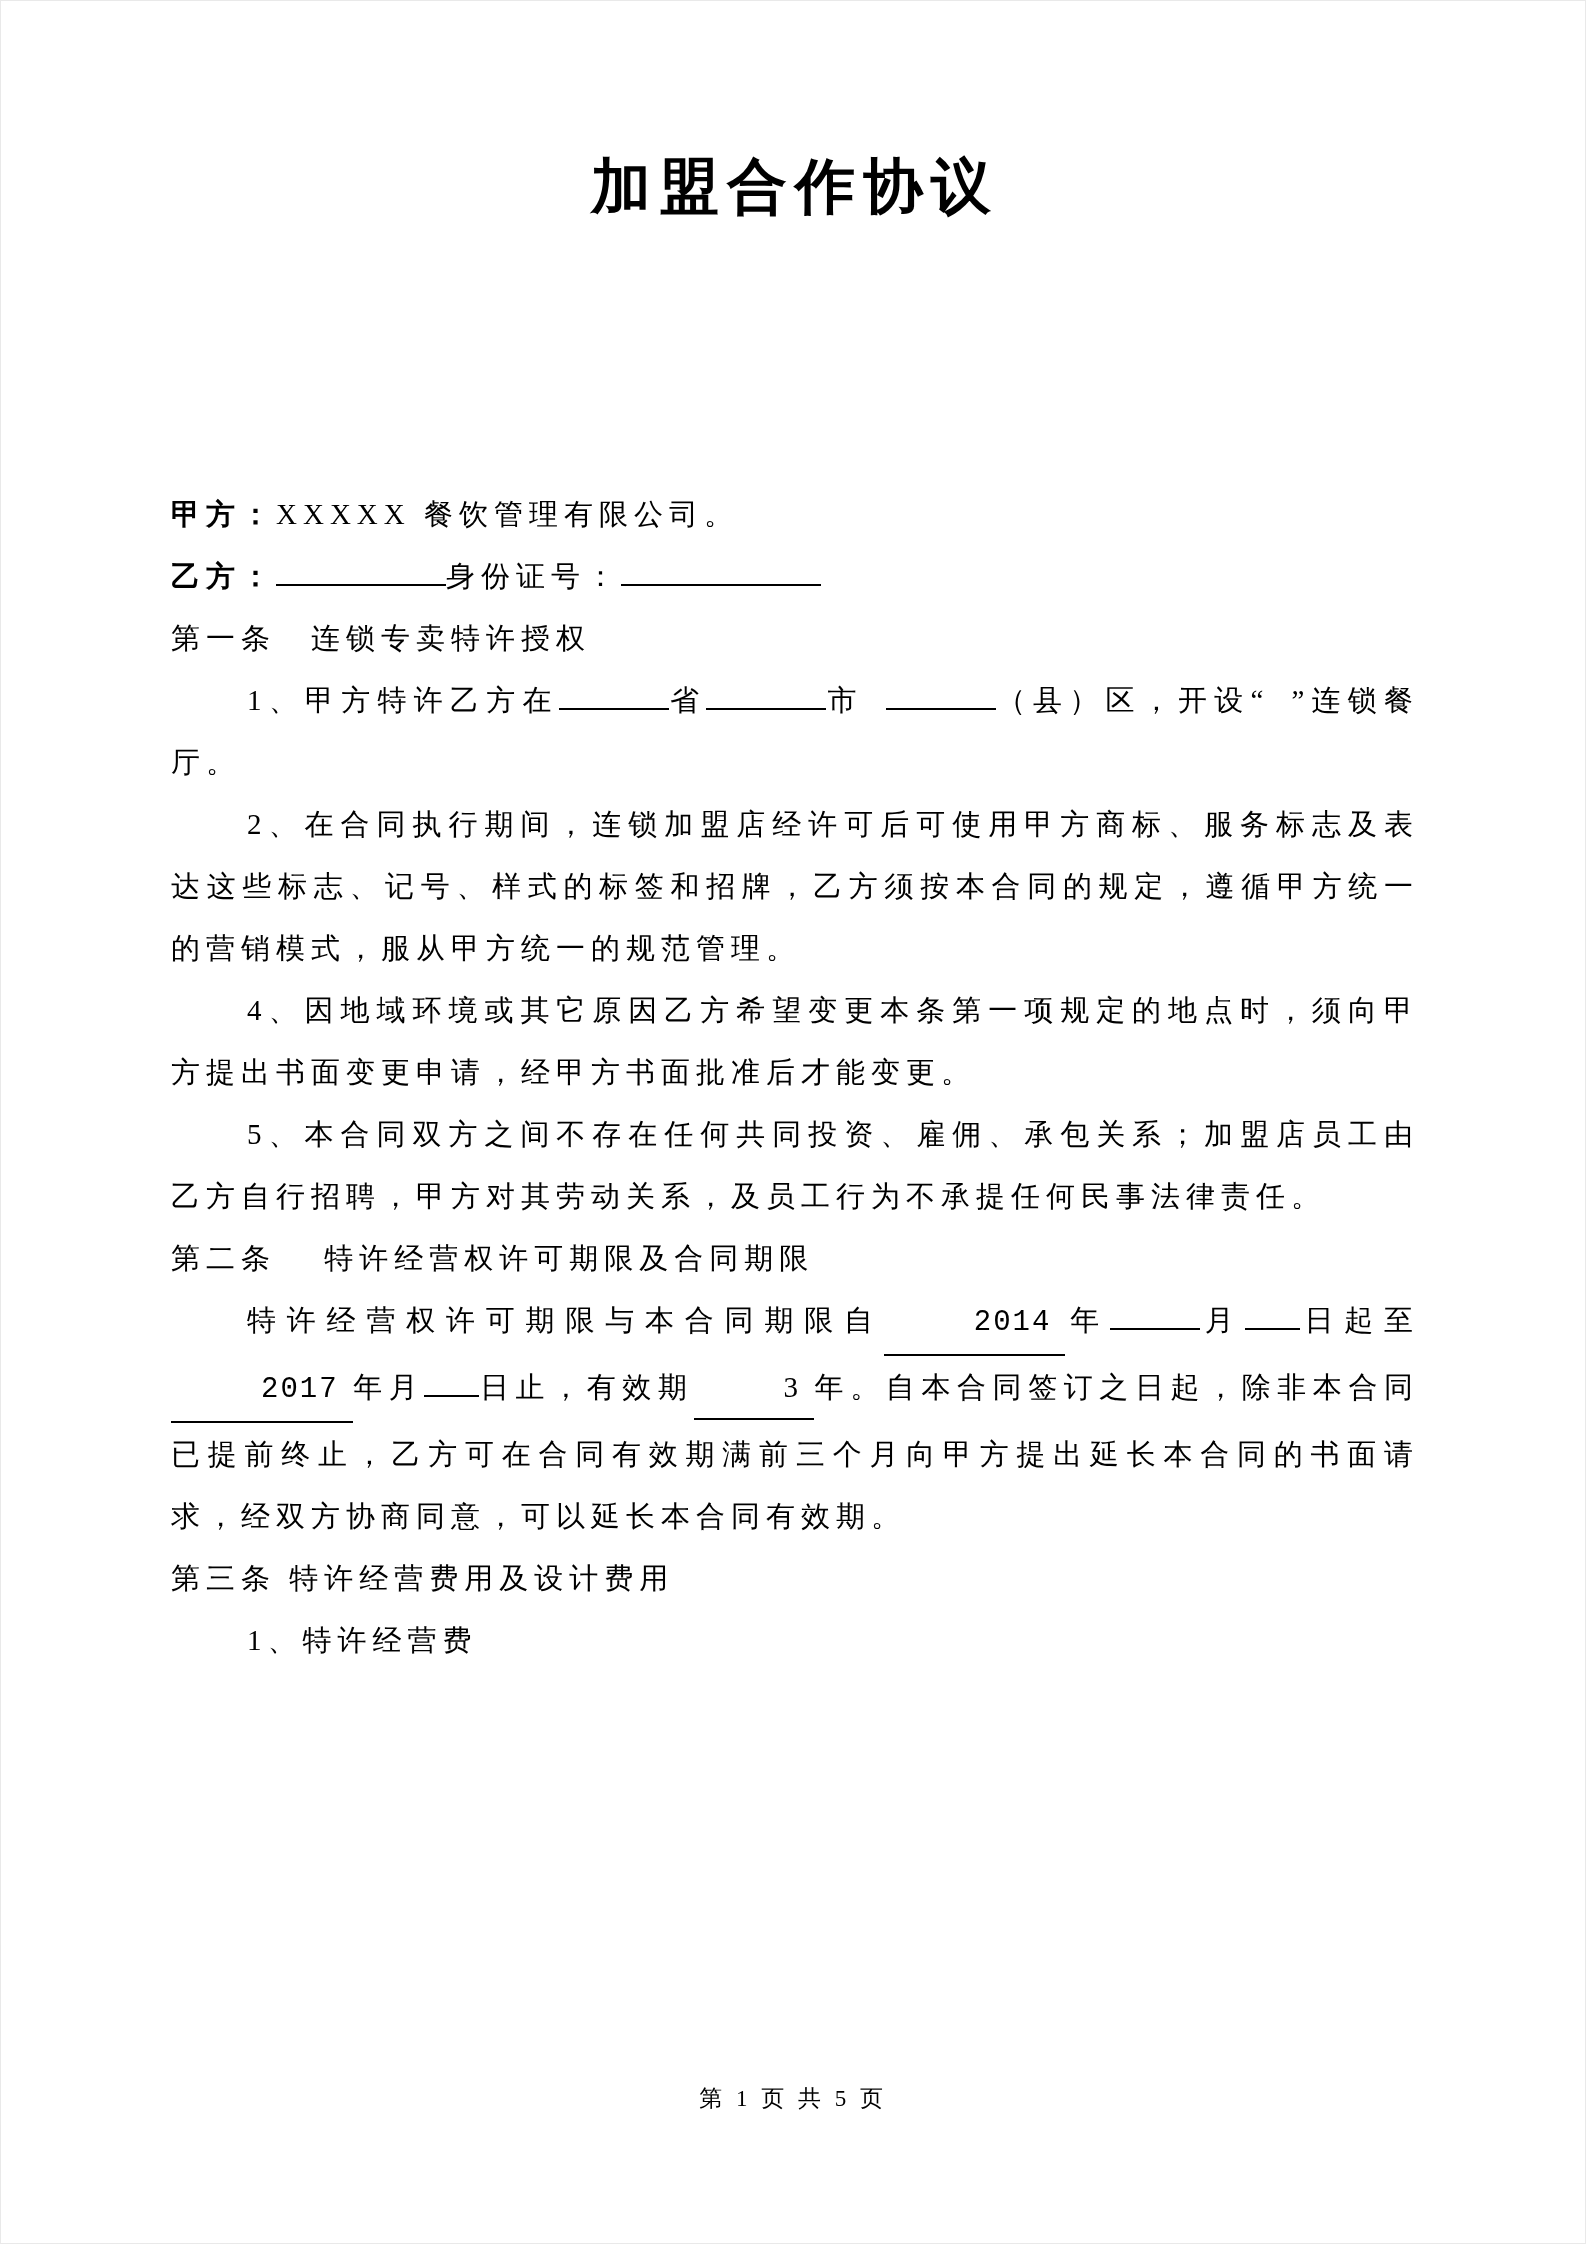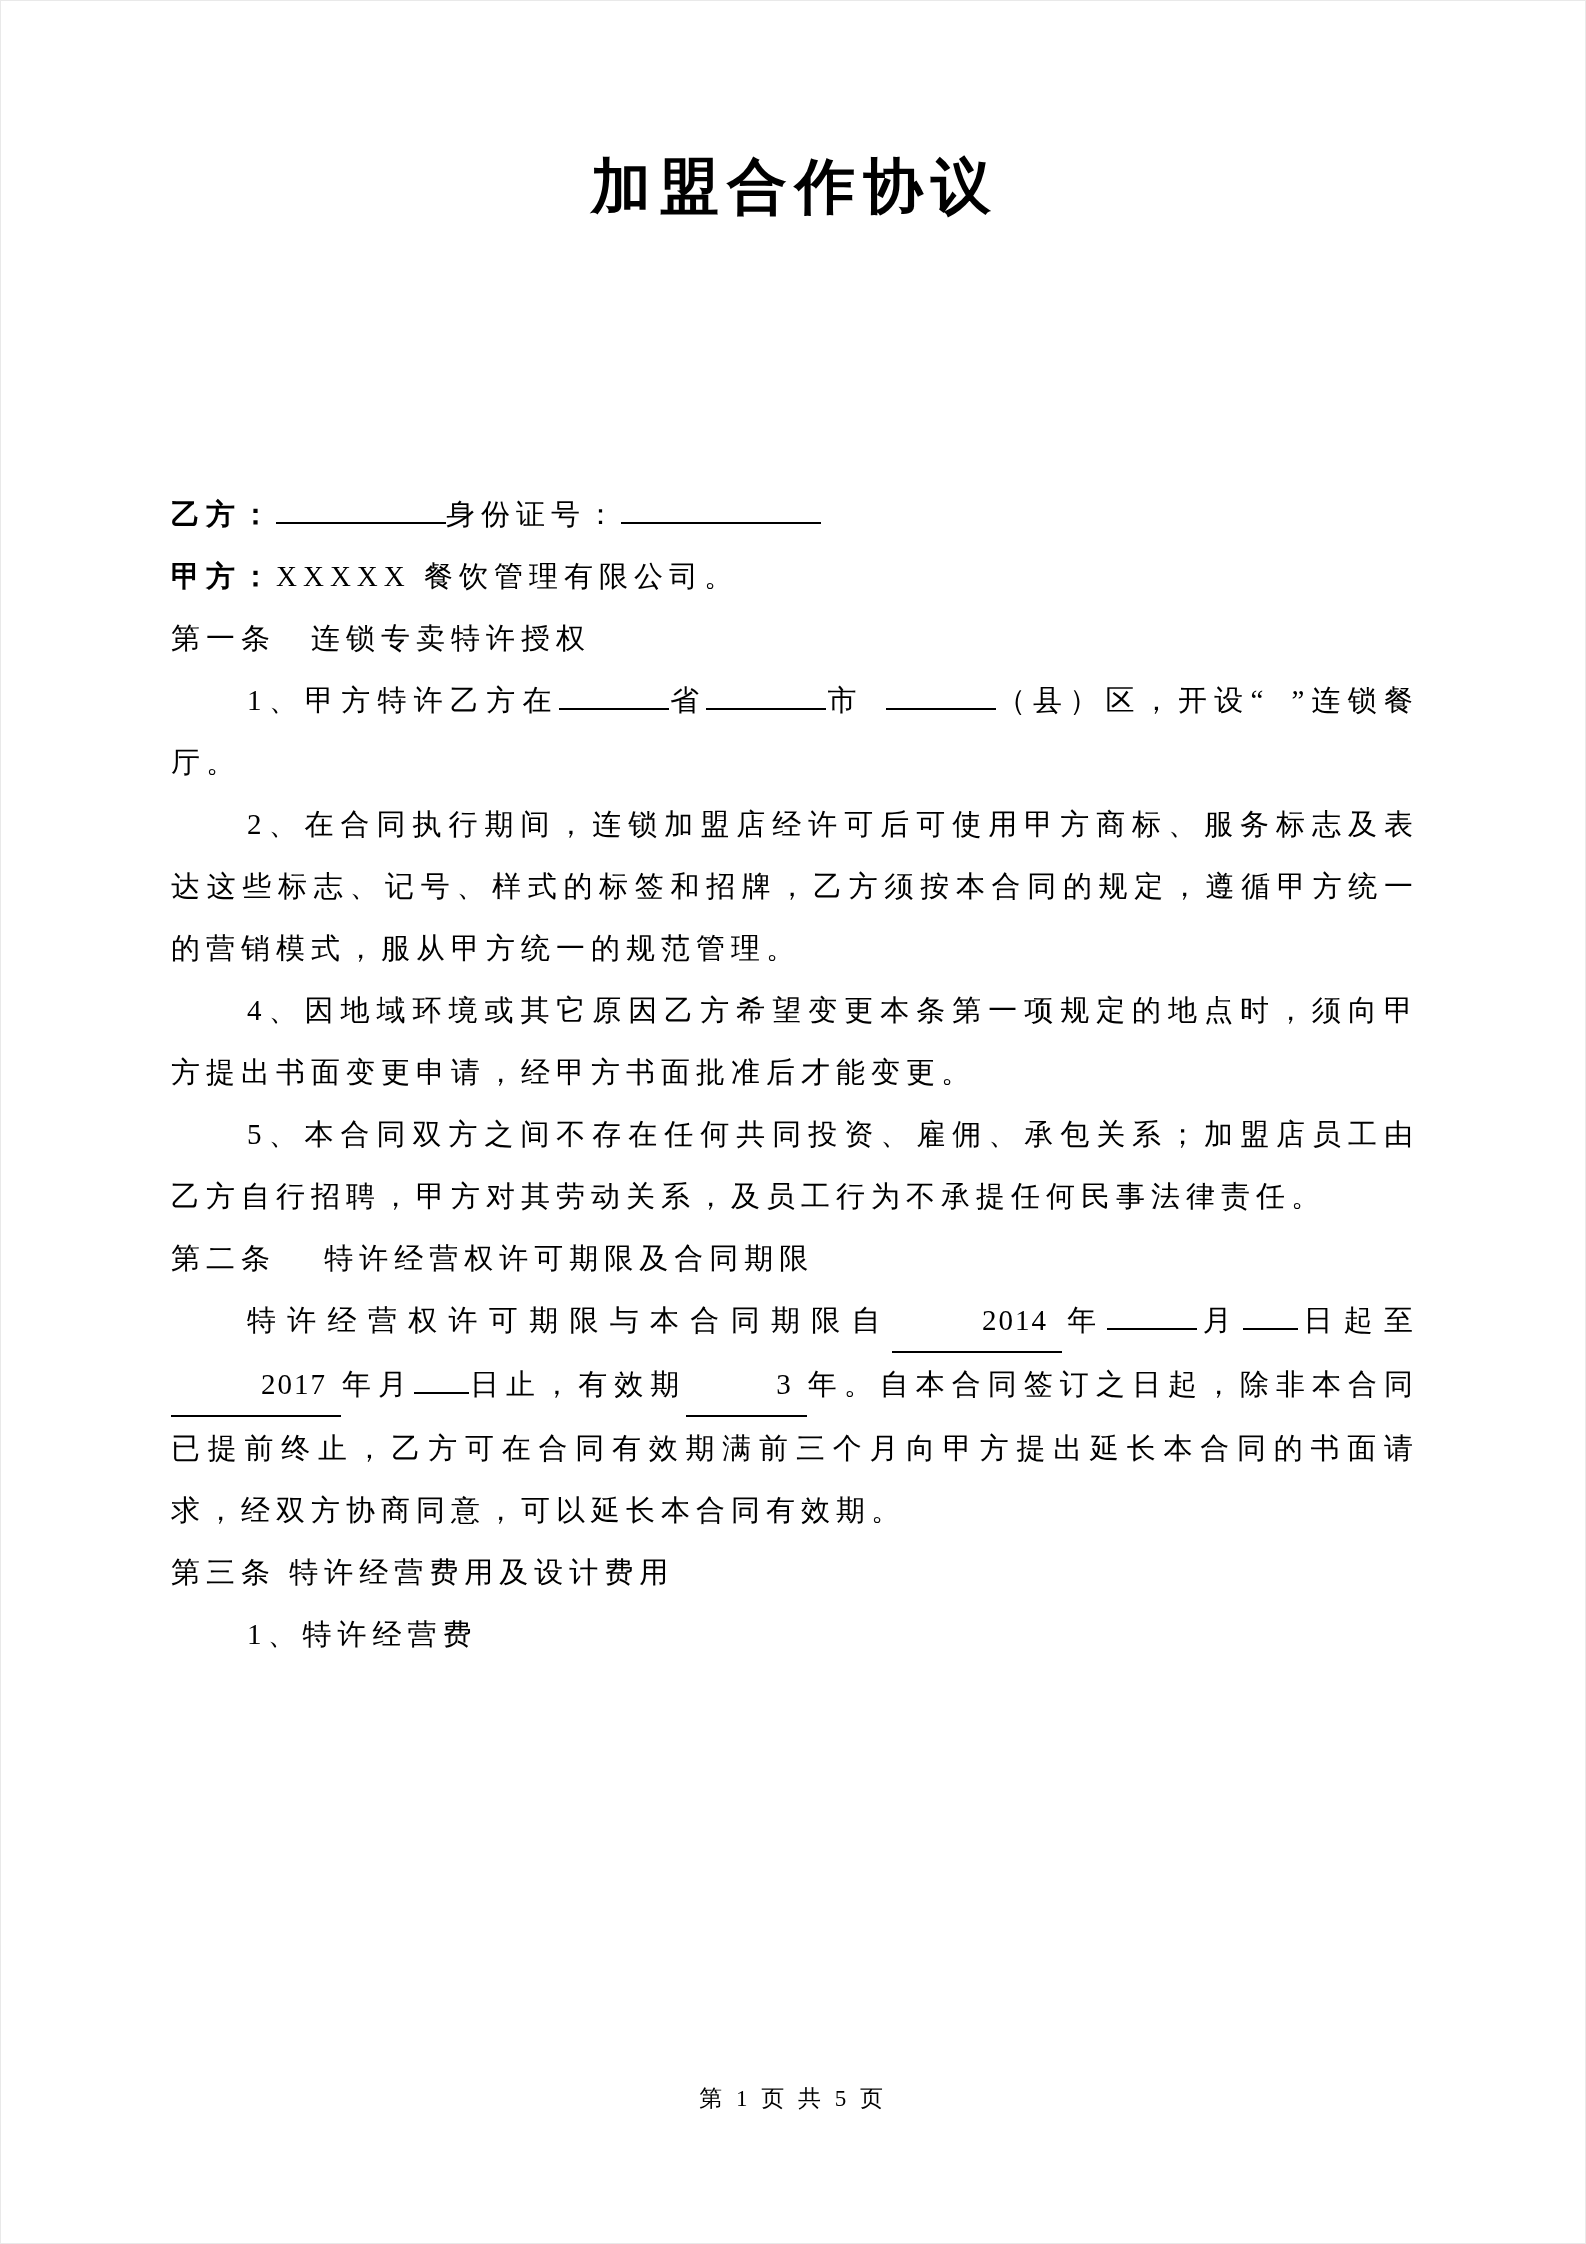--- a/index.html
+++ b/index.html
@@ -51,44 +51,44 @@
     padding: 0 14px;
     letter-spacing: 2px;
   }
   .gap { display: inline-block; width: 22px; }
   .w-170 { width: 170px; }
   .w-200 { width: 200px; }
   .w-110 { width: 110px; }
   .w-120 { width: 120px; }
   .w-90  { width: 90px; }
   .w-55  { width: 55px; }
-  .fill-year { min-width: 110px; }
+  .fill-year { min-width: 110px; font-family: Liberation Mono, monospace; }
   .fill-term { min-width: 90px; }
   .footer {
     position: absolute;
     left: 0;
     right: 0;
     top: 2082px;
     text-align: center;
     font-size: 23px;
     letter-spacing: 4px;
   }
 </style>
 </head>
 <body>
 
 <div class="page">
 
   <h1 class="doc-title">加盟合作协议</h1>
 
   <div class="content">
 
+    <p class="line"><span class="bold">甲方：</span><span>XXXXX 餐饮管理有限公司。</span></p>
+
     <p class="line"><span class="bold">乙方：</span><span class="blank w-170"></span><span>身份证号：</span><span class="blank w-200"></span></p>
-
-    <p class="line"><span class="bold">甲方：</span><span>XXXXX 餐饮管理有限公司。</span></p>
 
 
     <p class="heading">第一条　连锁专卖特许授权</p>
 
     <p class="para indent"><span>1、甲方特许乙方在</span><span class="blank w-110"></span><span>省</span><span class="blank w-120"></span><span>市</span><span class="gap"></span><span class="blank w-110"></span><span>（县）区，开设“</span><span class="gap"></span><span>”连锁餐厅。</span></p>
 
     <p class="para indent">2、在合同执行期间，连锁加盟店经许可后可使用甲方商标、服务标志及表达这些标志、记号、样式的标签和招牌，乙方须按本合同的规定，遵循甲方统一的营销模式，服从甲方统一的规范管理。</p>
 
 
     <p class="para indent">4、因地域环境或其它原因乙方希望变更本条第一项规定的地点时，须向甲方提出书面变更申请，经甲方书面批准后才能变更。</p>

